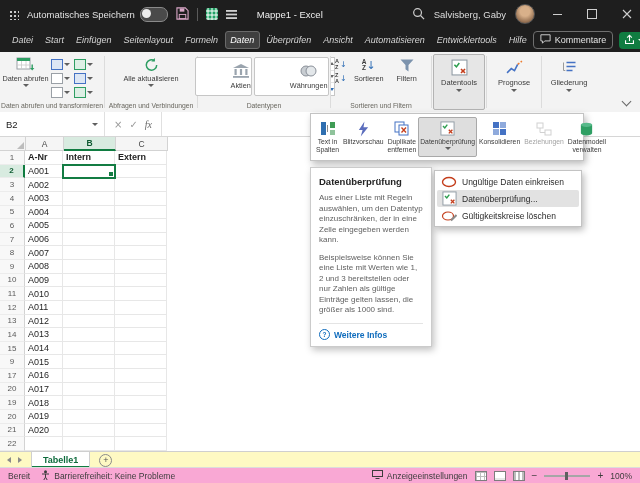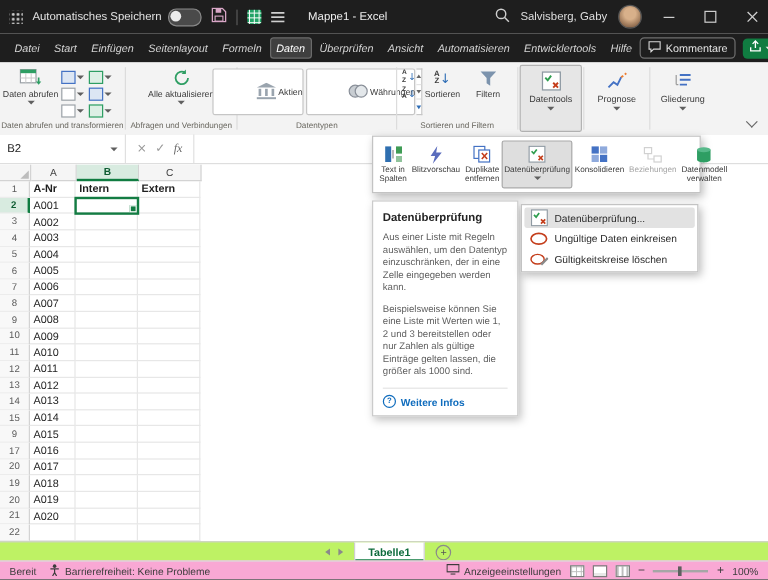--- a/index.html
+++ b/index.html
@@ -50,21 +50,21 @@
   .rdiv{width:1px;background:#dcdcdc;margin:4px 0;}
   .bigbtn{display:flex;flex-direction:column;align-items:center;text-align:center;width:47px;
           font-size:7.3px;line-height:1.15;color:#3b3b3b;padding-top:1px;gap:1px;}
   .bb-icon{height:18px;display:flex;align-items:center;justify-content:center;}
   .minigrid{display:grid;grid-template-columns:22px 22px;grid-auto-rows:13px;gap:1px;padding-top:3px;}
   .mini{display:flex;align-items:center;justify-content:center;gap:1px;}
   .mini .ph{width:10px;height:9px;border:1px solid #9aa0a6;background:#fff;}
   .mini .ph.b{border-color:#4472c4;background:#dce6f4;}
   .mini .ph.g{border-color:#2e9e63;background:#ddefe5;}
   .galbtn{width:54px;height:37px;border:1px solid #c6c6c6;border-radius:2px;background:#fff;margin:2px 1px 0;
-          display:flex;flex-direction:row;align-items:center;justify-content:center;font-size:7.3px;color:#3b3b3b;gap:1px;padding-left:35px;}
+          display:flex;flex-direction:column;align-items:center;justify-content:center;font-size:7.3px;color:#3b3b3b;gap:1px;padding-left:35px;}
   .galscroll{width:11px;height:37px;margin-top:2px;border:1px solid #c6c6c6;border-left:0;background:#fff;
              display:flex;flex-direction:column;}
   .gs-cell{flex:1;display:flex;align-items:center;justify-content:center;border-bottom:1px solid #e3e3e3;}
   .gs-cell:last-child{border-bottom:0;}
   .tri-up{width:0;height:0;border-left:2.5px solid transparent;border-right:2.5px solid transparent;border-bottom:3px solid #666;}
   .tri-dn{width:0;height:0;border-left:2.5px solid transparent;border-right:2.5px solid transparent;border-top:3px solid #666;}
   .azcol{display:flex;flex-direction:column;gap:3px;padding:4px 2px 0;}
   .azbtn{display:flex;align-items:center;gap:1px;}
   .azlet{display:flex;flex-direction:column;font-size:5.5px;font-weight:bold;color:#3b3b3b;line-height:1;}
   .azarrow{font-size:8px;color:#2e6db5;line-height:1;font-family:"DejaVu Sans",sans-serif;}
@@ -127,22 +127,22 @@
   .tooltip{position:absolute;left:310px;top:167px;width:122px;background:#fff;border:1px solid #cbcbcb;
            box-shadow:2px 3px 7px rgba(0,0,0,.25);padding:8px 8px 6px;z-index:11;box-sizing:border-box;}
   .tt-title{font-size:9.5px;font-weight:bold;color:#242424;margin-bottom:6px;}
   .tt-p{font-size:8px;color:#5f5f5f;line-height:1.32;margin-bottom:7px;}
   .tt-footer{border-top:1px solid #e4e4e4;padding-top:5px;display:flex;align-items:flex-end;gap:4px;}
   .i-help{width:9px;height:9px;border:1px solid #0f6cbd;border-radius:50%;color:#0f6cbd;font-size:6.5px;font-weight:bold;
           display:flex;align-items:center;justify-content:center;}
   .tt-link{font-size:8.5px;color:#0f6cbd;font-weight:bold;}
 
   
-  .sheettabs{position:absolute;top:451px;left:0;right:0;height:16px;background:#bef264;border-top:1px solid #cfcfcf;
-             display:flex;align-items:center;font-size:9px;justify-content:center;}
+  .sheettabs{position:absolute;top:451px;left:0;right:0;height:16px;background:#fef9c3;border-top:1px solid #cfcfcf;
+             display:flex;align-items:center;font-size:9px;}
   .tri-l{width:0;height:0;border-top:3.5px solid transparent;border-bottom:3.5px solid transparent;border-right:4.5px solid #8a8a8a;margin-left:7px;}
   .tri-r{width:0;height:0;border-top:3.5px solid transparent;border-bottom:3.5px solid transparent;border-left:4.5px solid #8a8a8a;margin-left:7px;}
   .sheettab{height:100%;display:flex;align-items:center;padding:0 11px;margin-left:9px;background:#fff;
             color:#0e6b3c;font-weight:bold;border-left:1px solid #cfcfcf;border-right:1px solid #cfcfcf;
             box-shadow:inset 0 -2px 0 #107c41;}
   .addsheet{width:11px;height:11px;margin-left:9px;border:1px solid #8a8a8a;border-radius:50%;
             display:flex;align-items:center;justify-content:center;font-size:9px;color:#555;line-height:1;}
 
   
   .statusbar{position:absolute;top:467px;left:0;right:0;height:16px;background:#f9a8d4;border-top:1px solid #dcdcdc;
@@ -650,37 +650,37 @@
         <div class="tt-p">Aus einer Liste mit Regeln auswählen, um den Datentyp einzuschränken, der in eine Zelle eingegeben werden kann.</div>
         <div class="tt-p">Beispielsweise können Sie eine Liste mit Werten wie 1, 2 und 3 bereitstellen oder nur Zahlen als gültige Einträge gelten lassen, die größer als 1000 sind.</div>
       </div>
     <div class="tt-footer">
       <span class="i-help">?</span>
       <span class="tt-link">Weitere Infos</span>
     </div>
   </div>
 
   <div class="vmenu">
+      <div class="vm-item">
+        <div class="vm-icon">
+          <svg width="16" height="12" viewBox="0 0 16 12">
+            <ellipse cx="8" cy="6" rx="6.5" ry="4.5" fill="none" stroke="#c43e1c" stroke-width="1.4"></ellipse>
+          </svg>
+        </div>
+        <div class="vm-label">Ungültige Daten einkreisen</div>
+      </div>
       <div class="vm-item active">
         <div class="vm-icon">
           <svg width="15" height="15" viewBox="0 0 16 16">
             <rect x="1" y="1" width="14" height="14" fill="#fff" stroke="#8f9aa3"></rect>
             <path d="M3.2 5.4l1.9 2 2.7-3.6" fill="none" stroke="#2e9e4f" stroke-width="1.5"></path>
             <path d="M9.4 9.4l3.8 3.8M13.2 9.4l-3.8 3.8" stroke="#c43e1c" stroke-width="1.5"></path>
           </svg>
         </div>
         <div class="vm-label">Datenüberprüfung...</div>
-      </div>
-      <div class="vm-item">
-        <div class="vm-icon">
-          <svg width="16" height="12" viewBox="0 0 16 12">
-            <ellipse cx="8" cy="6" rx="6.5" ry="4.5" fill="none" stroke="#c43e1c" stroke-width="1.4"></ellipse>
-          </svg>
-        </div>
-        <div class="vm-label">Ungültige Daten einkreisen</div>
       </div>
       <div class="vm-item">
         <div class="vm-icon">
           <svg width="16" height="12" viewBox="0 0 16 12">
             <ellipse cx="7" cy="6" rx="5.5" ry="4" fill="none" stroke="#c43e1c" stroke-width="1.2"></ellipse>
             <path d="M10 10.5 15.5 5" stroke="#8a8a8a" stroke-width="2"></path>
           </svg>
         </div>
         <div class="vm-label">Gültigkeitskreise löschen</div>
       </div>

